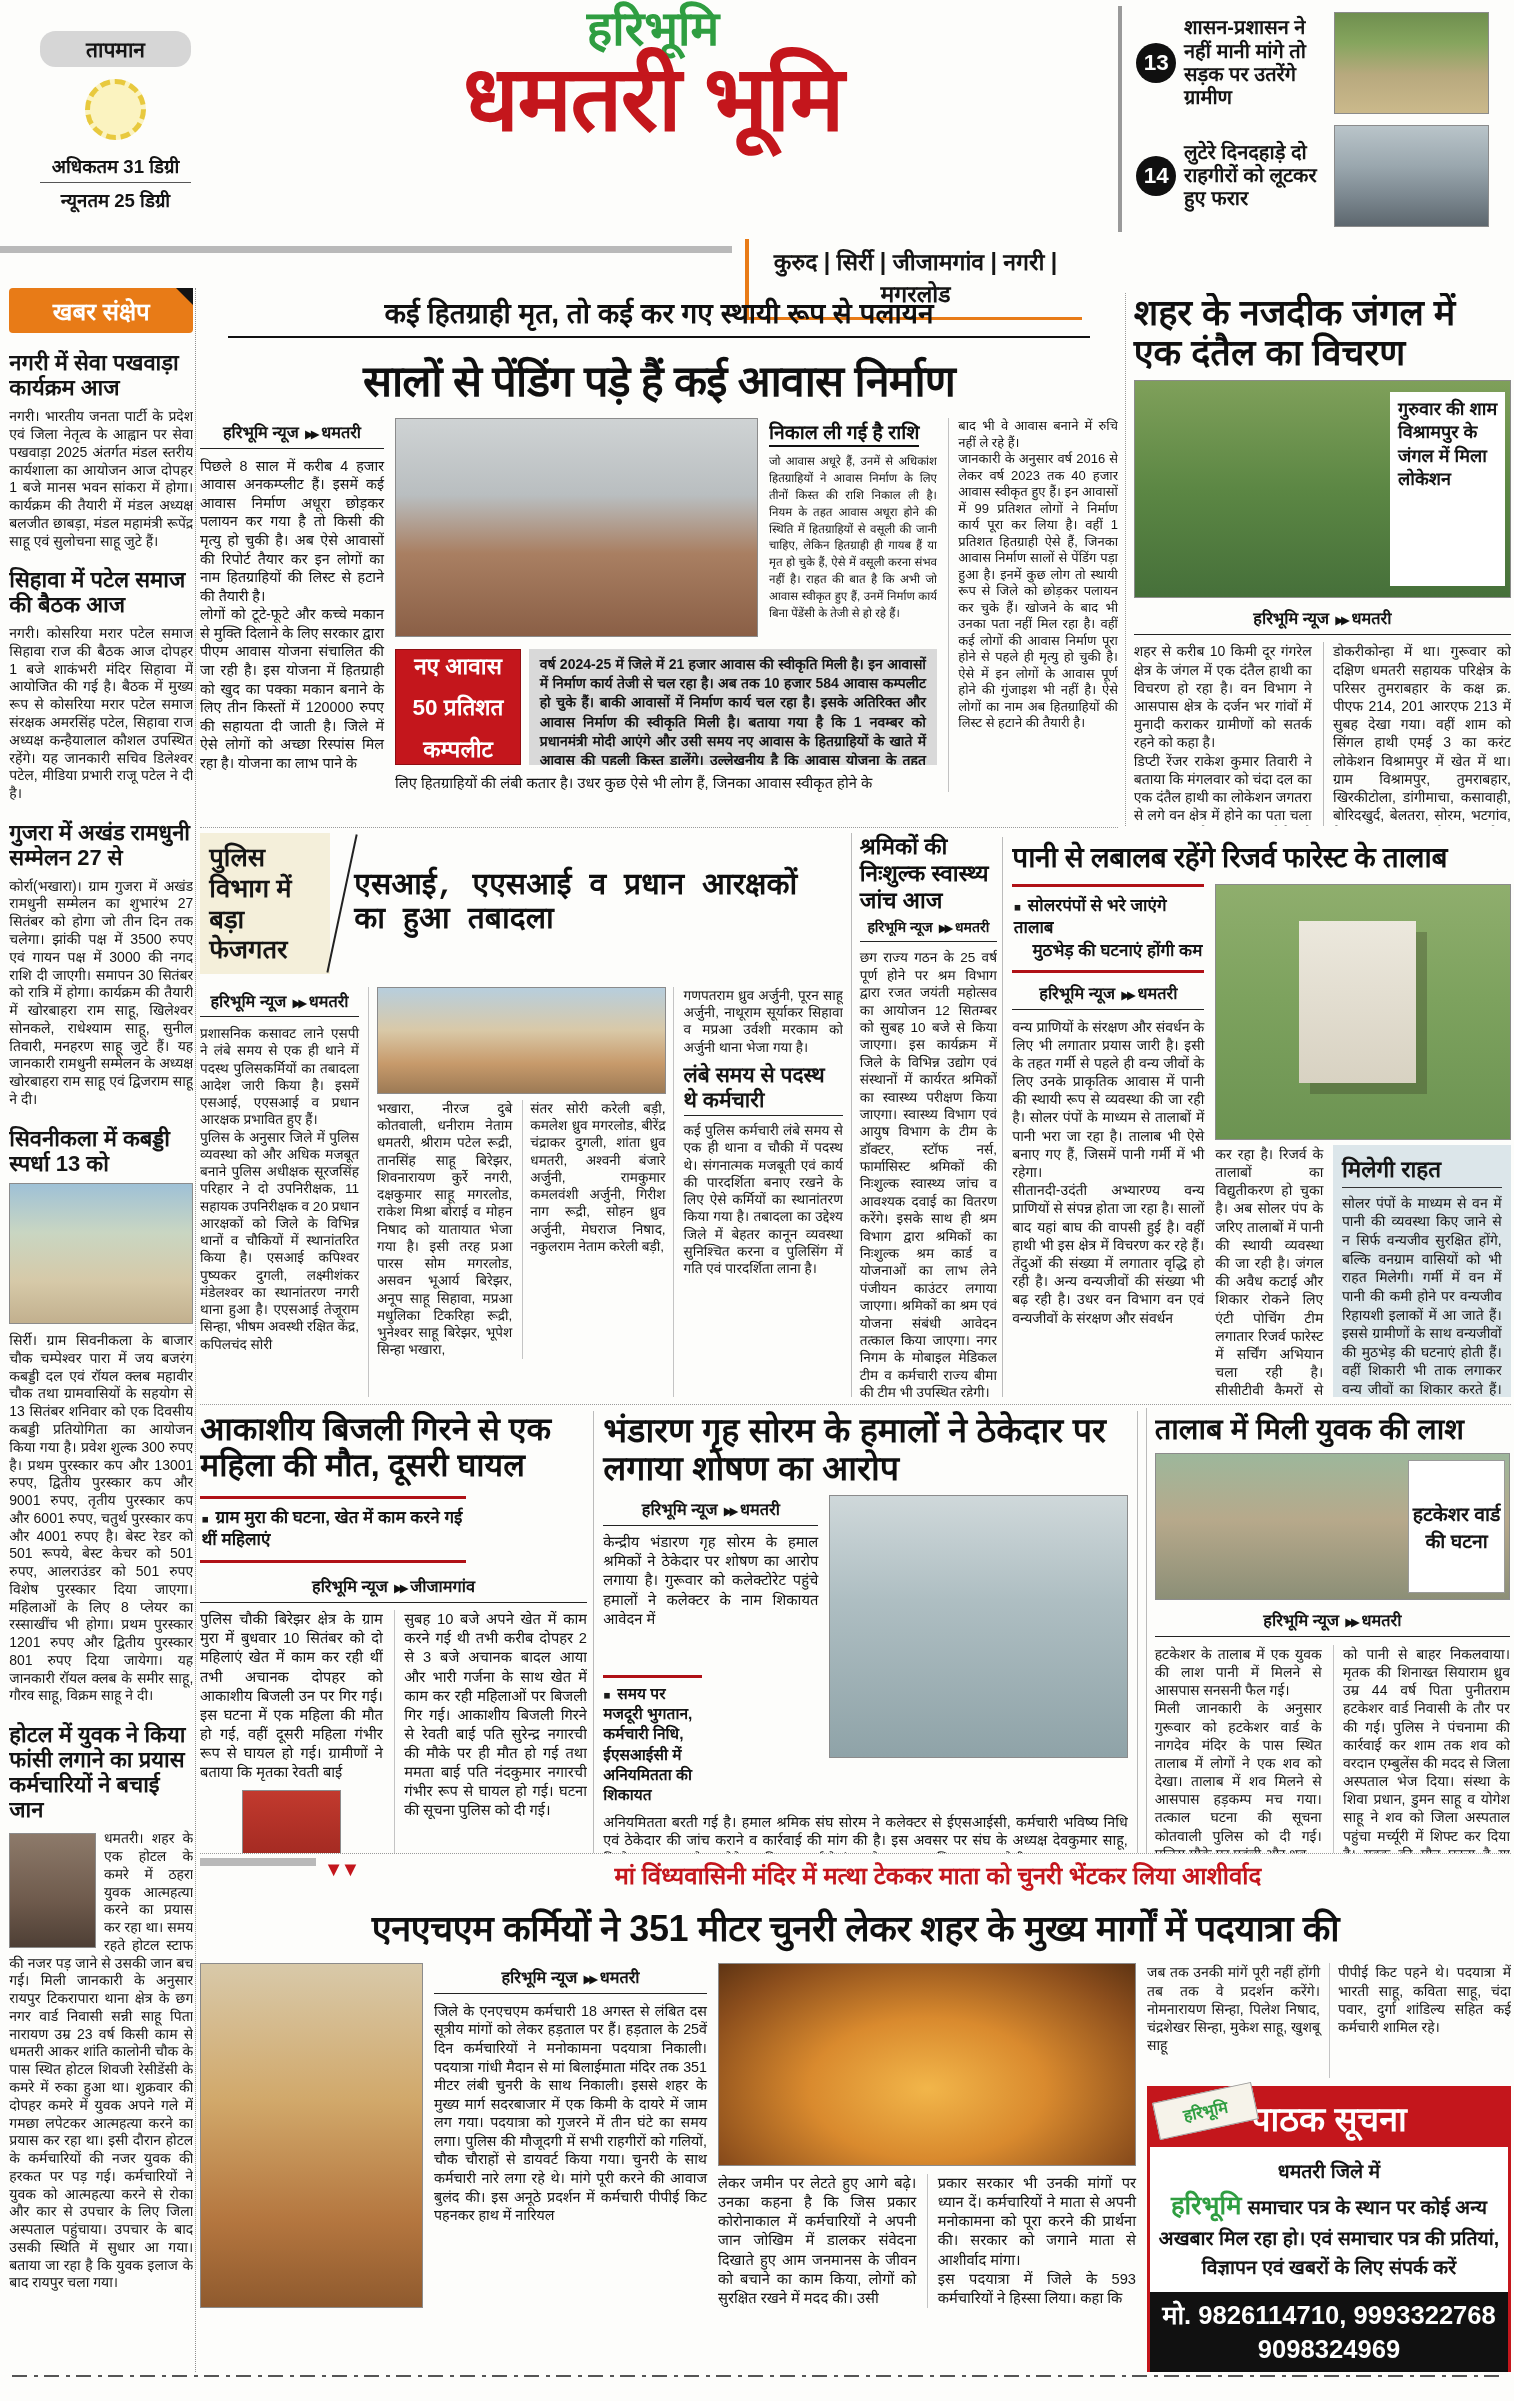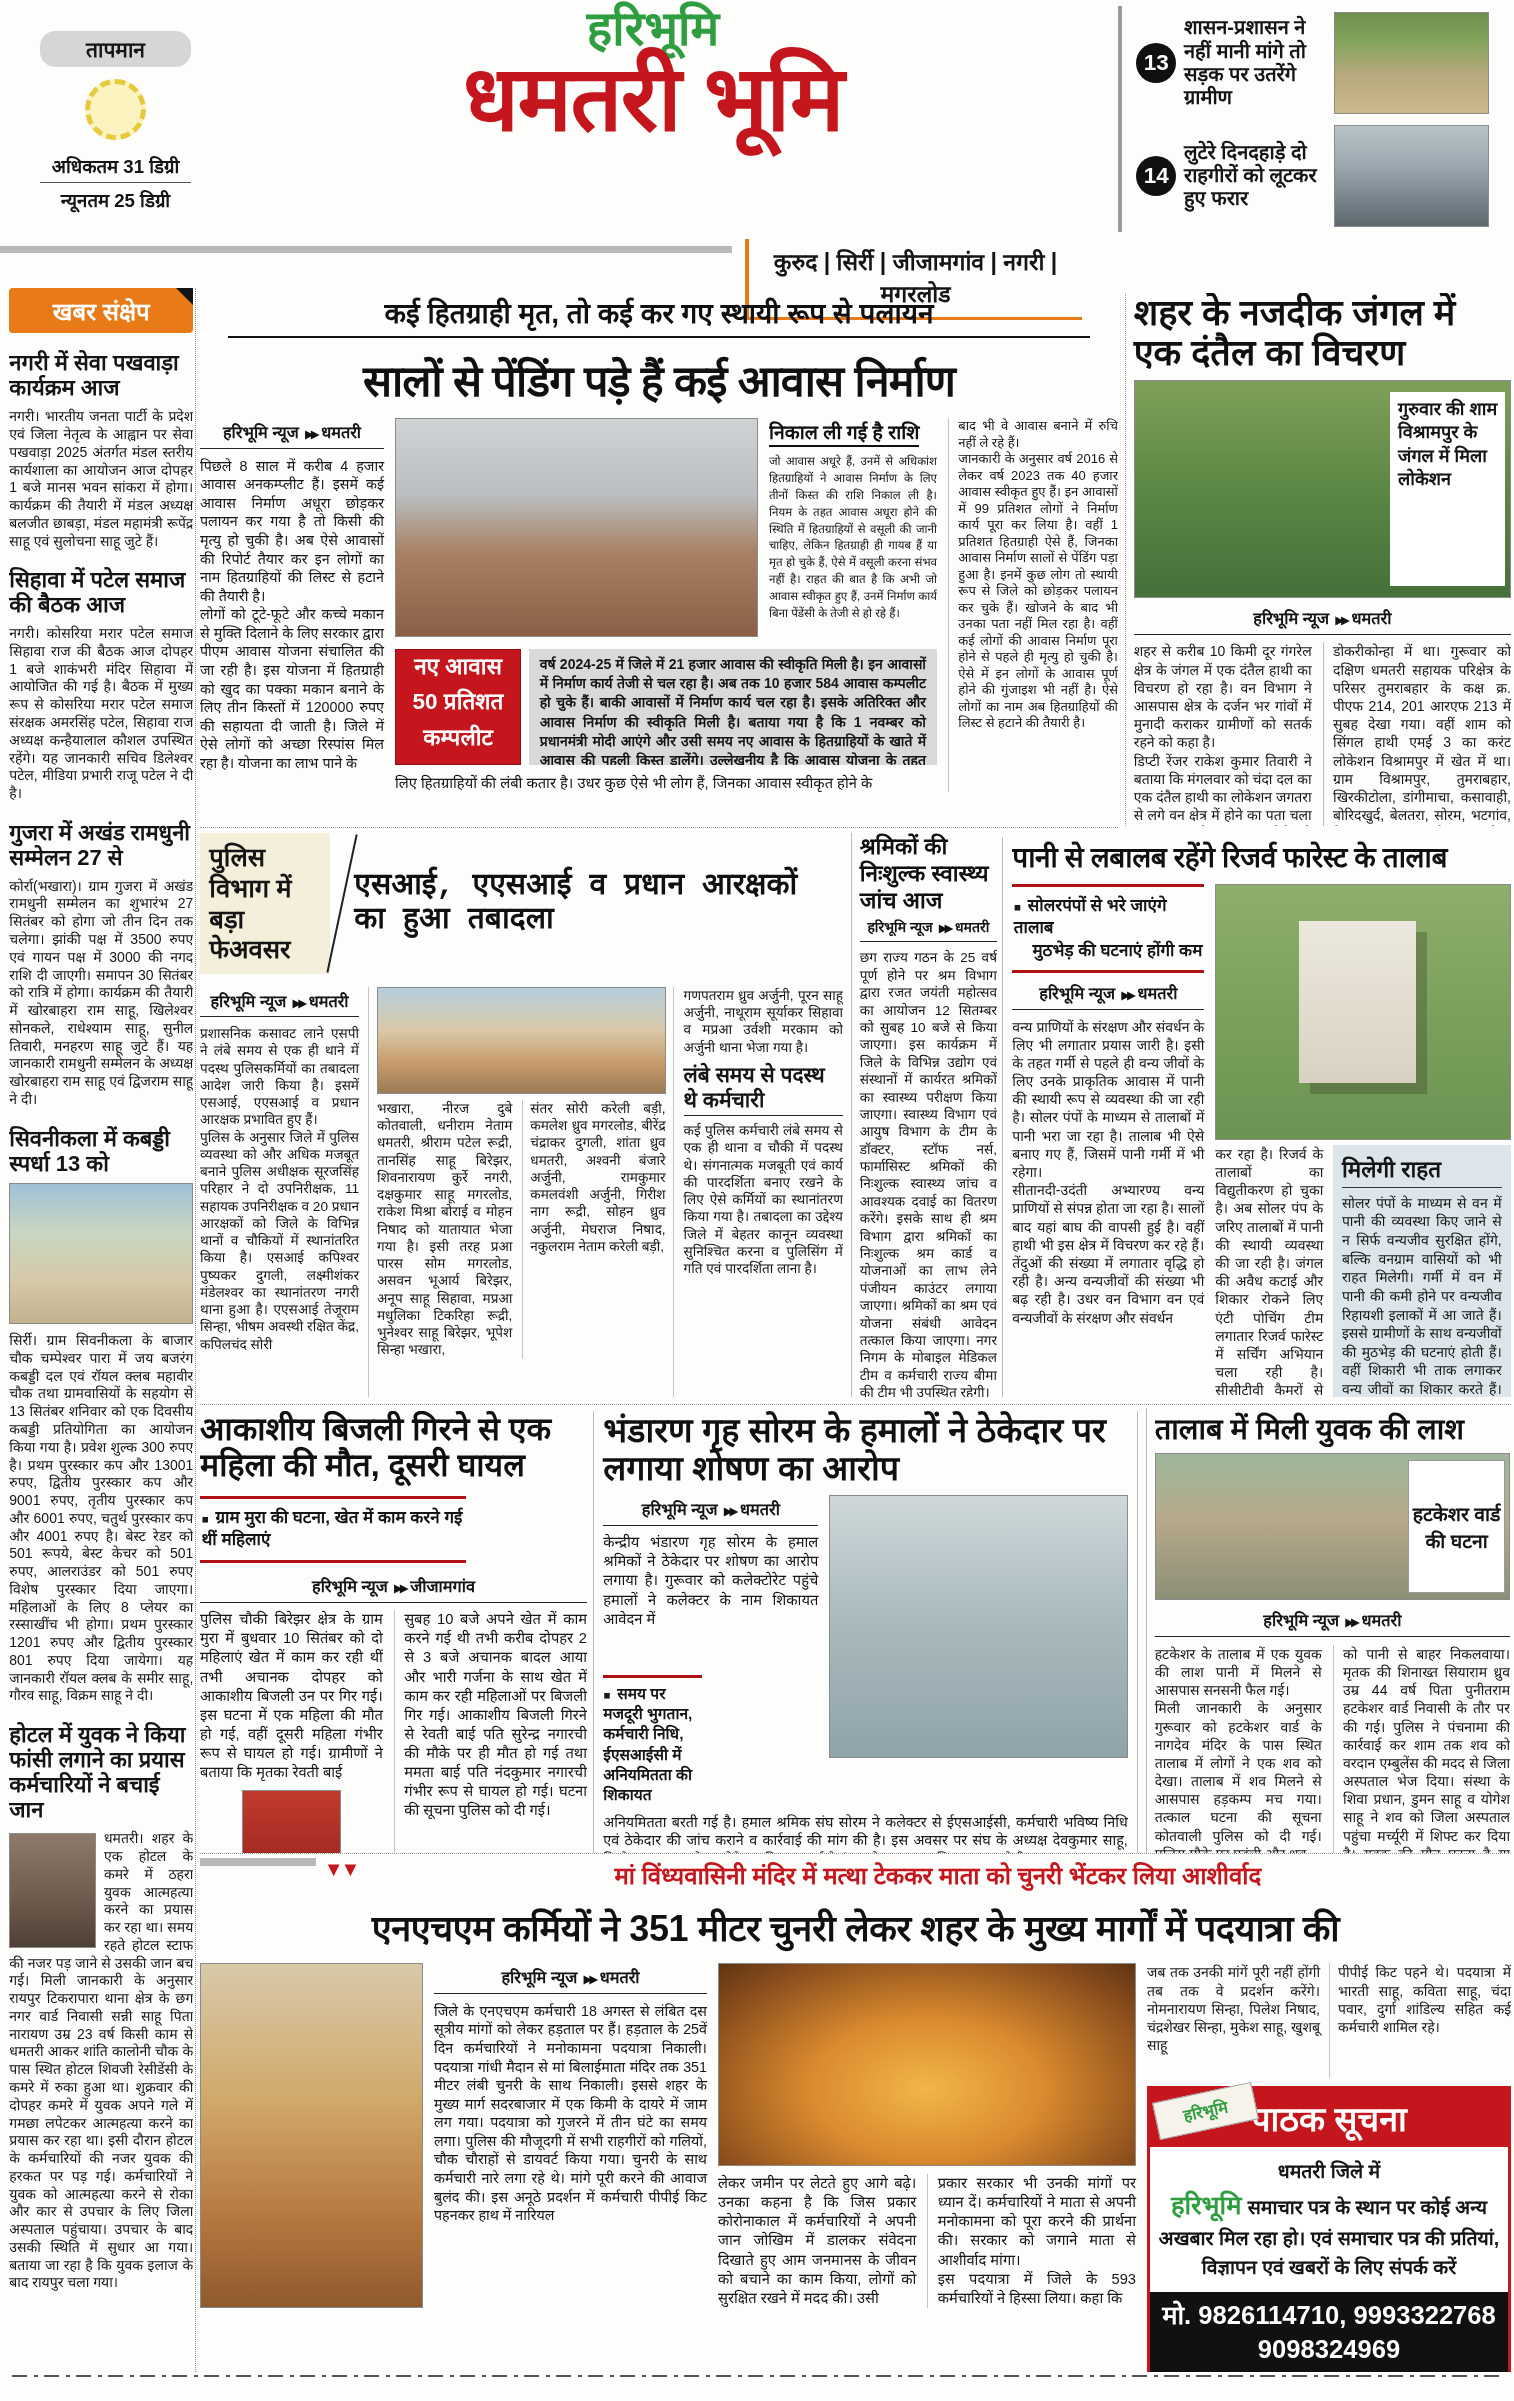--- a/index.html
+++ b/index.html
@@ -72,21 +72,21 @@
   .lead-center{flex:none;width:542px;}
   .lead-right{flex:1;border-left:0.8px solid #c2c2c2;padding-left:9.3px;}
   .lead-right .bodytext{font-size:13px;line-height:1.27;}
   .lead-rowA{display:flex;gap:11px;height:221px;}
   .photo-construction{flex:none;width:363px;height:219px;}
   .lead-sub{flex:1;overflow:hidden;}
   .sub-title{font-size:19.4px;font-weight:bold;border-bottom:2.3px solid #111;display:inline-block;margin-bottom:6.2px;}
   .sub-body{font-size:11.6px;line-height:1.45;text-align:justify;white-space:pre-line;}
   .lead-boxes{display:flex;gap:7.7px;margin-top:9.3px;height:116px;}
   .badge{flex:none;width:124px;background:#c4161c;color:#fff;font-weight:bold;font-size:22.5px;text-align:center;
-      display:flex;flex-direction:column;justify-content:flex-start;gap:4.6px;border:1.5px solid #8e0e12;}
+      display:flex;flex-direction:column;justify-content:space-between;gap:4.6px;border:1.5px solid #8e0e12;}
   .graybox{flex:1;background:#d9d9d9;font-size:14px;font-weight:bold;line-height:1.38;padding:6.2px 11px;
       text-align:justify;overflow:hidden;}
   .lead-cont{margin-top:7.7px;font-size:14.7px;white-space:nowrap;overflow:hidden;}
   
   .elephant{position:absolute;left:1125px;top:293px;width:386px;height:533px;overflow:hidden;
       border-left:0.8px dotted #999;padding-left:7.7px;box-sizing:border-box;}
   .e-hl{font-size:36px;line-height:1.1;}
   .photo-forest{width:100%;height:218px;margin:7.7px 0 6.2px;}
   .e-cap{position:absolute;right:4.6px;top:11px;bottom:11px;width:115px;background:#fff;padding:6.2px 7.7px;
       font-size:18px;font-weight:bold;line-height:1.3;box-sizing:border-box;}
@@ -307,21 +307,21 @@
     </div>
     <div class="e-cols">
       <div class="bodytext">शहर से करीब 10 किमी दूर गंगरेल क्षेत्र के जंगल में एक दंतैल हाथी का विचरण हो रहा है। वन विभाग ने आसपास क्षेत्र के दर्जन भर गांवों में मुनादी कराकर ग्रामीणों को सतर्क रहने को कहा है।
 डिप्टी रेंजर राकेश कुमार तिवारी ने बताया कि मंगलवार को चंदा दल का एक दंतैल हाथी का लोकेशन जगतरा से लगे वन क्षेत्र में होने का पता चला था। बुधवार को वह तुमाबुजुर्ग से लगे वन क्षेत्र आरएफ 1</div>
       <div class="bodytext">डोकरीकोन्हा में था। गुरूवार को दक्षिण धमतरी सहायक परिक्षेत्र के परिसर तुमराबहार के कक्ष क्र. पीएफ 214, 201 आरएफ 213 में सुबह देखा गया। वहीं शाम को सिंगल हाथी एमई 3 का करंट लोकेशन विश्रामपुर में खेत में था। ग्राम विश्रामपुर, तुमराबहार, खिरकीटोला, डांगीमाचा, कसावाही, बोरिदखुर्द, बेलतरा, सोरम, भटगांव, बेन्द्रानवागांव, मरादेव, गंगरेल, कोटाभर्री, बरारी, शकरवारा, भोयना, मुड़पार में मुनादी कर लोगों को जंगल न जाने एवं सतर्क रहने को कहा गया है।</div>
     </div>
   </div>
 
   <div class="transfer">
     <div class="tr-head">
-      <div class="tr-flag">पुलिस विभाग में बड़ा फेअवसर</div>
+      <div class="tr-flag">पुलिस विभाग में बड़ा फेजगतर</div>
       <div class="tr-slash"></div>
       <div class="tr-hl hl">एसआई, एएसआई व प्रधान आरक्षकों का हुआ तबादला</div>
     </div>
     <div class="tr-body">
       <div class="tr-c1">
         <div class="byline">
           <span>हरिभूमि न्यूज</span><span class="arr"></span><span>धमतरी</span>
         </div>
         <div class="bodytext">प्रशासनिक कसावट लाने एसपी ने लंबे समय से एक ही थाने में पदस्थ पुलिसकर्मियों का तबादला आदेश जारी किया है। इसमें एसआई, एएसआई व प्रधान आरक्षक प्रभावित हुए हैं।
 पुलिस के अनुसार जिले में पुलिस व्यवस्था को और अधिक मजबूत बनाने पुलिस अधीक्षक सूरजसिंह परिहार ने दो उपनिरीक्षक, 11 सहायक उपनिरीक्षक व 20 प्रधान आरक्षकों को जिले के विभिन्न थानों व चौकियों में स्थानांतरित किया है। एसआई कपिश्वर पुष्यकर दुगली, लक्ष्मीशंकर मंडेलश्वर का स्थानांतरण नगरी थाना हुआ है। एएसआई तेजूराम सिन्हा, भीषम अवस्थी रक्षित केंद्र, कपिलचंद सोरी</div>

